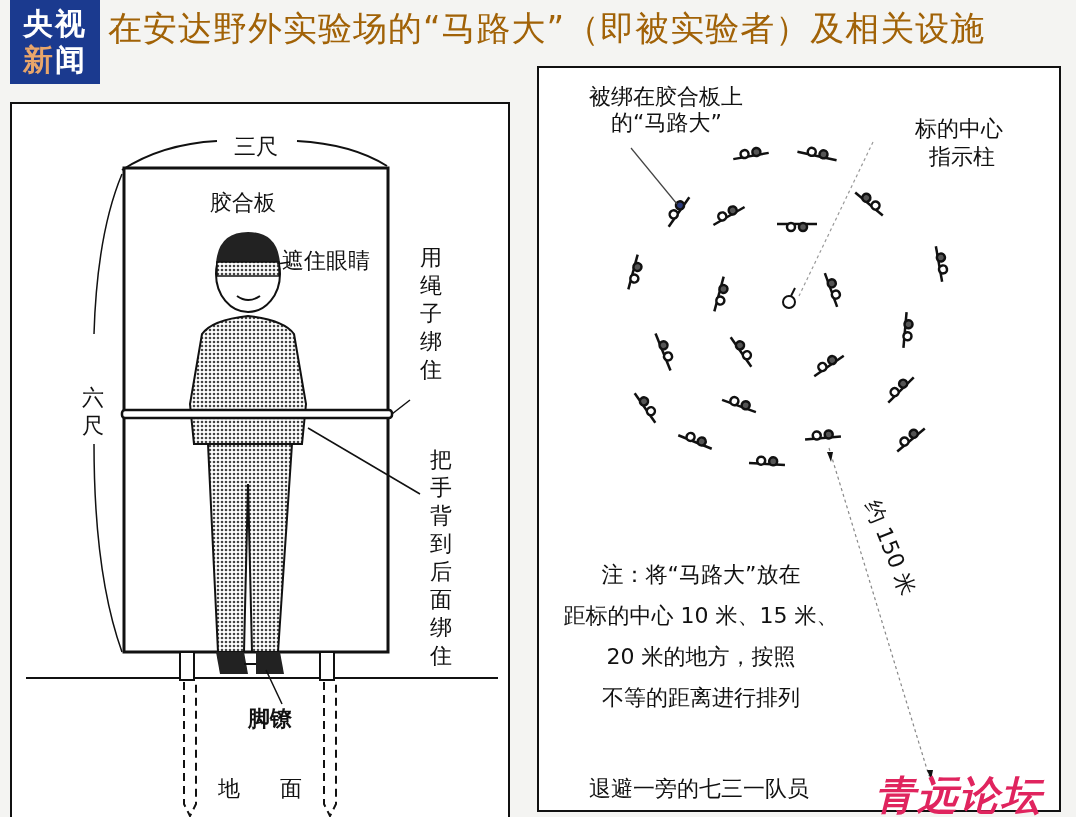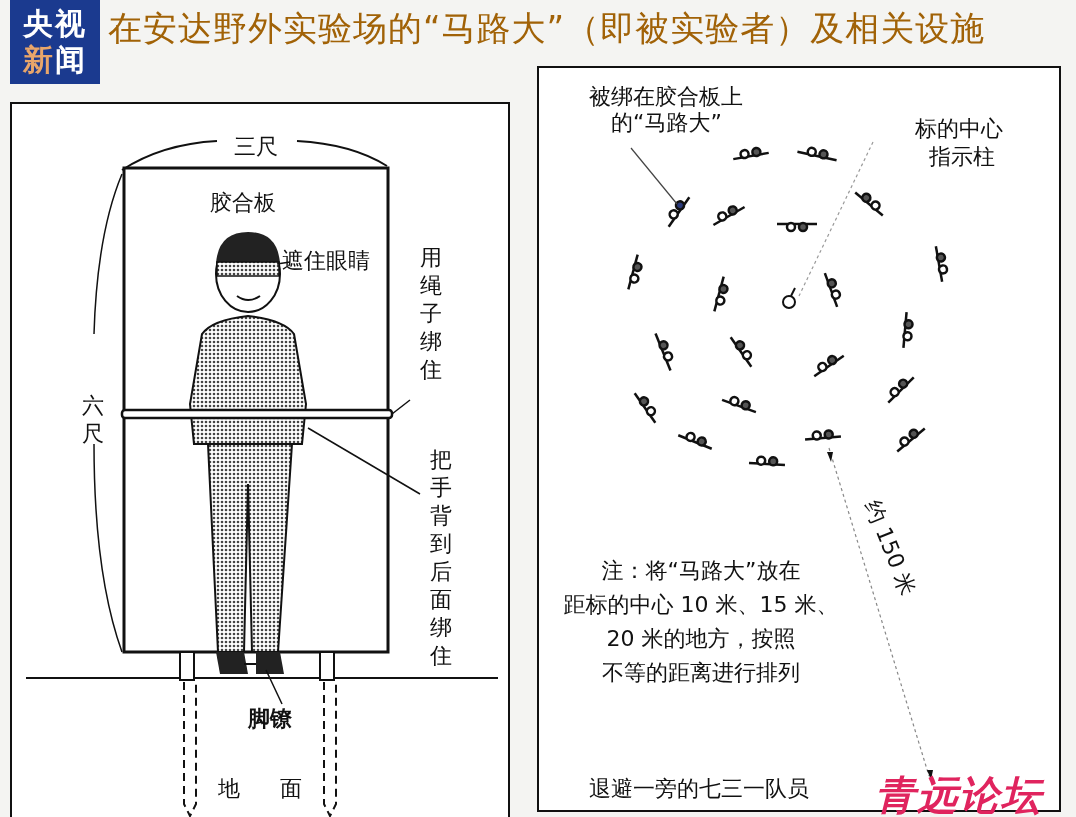--- a/index.html
+++ b/index.html
@@ -21,21 +21,21 @@
   .title {
     position:absolute; left:108px; top:6px; font-size:34px; white-space:nowrap;
     letter-spacing:1px; color:#a16207;
   }
   .panel { position:absolute; border:2px solid #111; background:#fff; }
   .panel-left { left:10px; top:66px; width:496px; height:742px;margin-top:36px; }
   .panel-right { left:537px; top:66px; width:520px; height:742px; }
   svg { position:absolute; left:0; top:0; }
   .lbl { position:absolute; font-size:22px; white-space:nowrap; color:#111; }
   .vlbl { position:absolute; font-size:22px; width:26px; line-height:28px; text-align:center; color:#111; word-break:break-all; }
-  .note { position:absolute; font-size:22px; line-height:34px; text-align:center; white-space:pre; color:#111; }
+  .note { position:absolute; font-size:22px; line-height:41px; text-align:center; white-space:pre; color:#111; }
   .rot { position:absolute; font-size:22px; transform:rotate(68deg); transform-origin:left top; white-space:nowrap; color:#111; }
   .watermark {
     position:absolute; left:875px; top:768px; font-size:40px; font-weight:bold; font-style:italic;
     color:#e0245e; letter-spacing:2px; white-space:nowrap;
   }
 </style>
 </head>
 <body>
 
 <div class="logo">
@@ -86,21 +86,21 @@
 
     <line x1="265" y1="160" x2="278" y2="158" stroke="#111" stroke-width="1.5"></line>
     <line x1="380" y1="310" x2="398" y2="296" stroke="#111" stroke-width="1.5"></line>
     <line x1="296" y1="324" x2="408" y2="390" stroke="#111" stroke-width="1.5"></line>
     <line x1="254" y1="566" x2="270" y2="600" stroke="#111" stroke-width="1.5"></line>
   </svg>
 
   <div class="lbl" style="left:222px;top:28px;">三尺</div>
   <div class="lbl" style="left:198px;top:84px;">胶合板</div>
   <div class="lbl" style="left:270px;top:142px;text-align:right;">遮住眼睛</div>
-  <div class="vlbl" style="left:68px;top:288px;">六尺</div>
+  <div class="vlbl" style="left:68px;top:280px;">六尺</div>
   <div class="vlbl" style="left:406px;top:140px;">用绳子绑住</div>
   <div class="vlbl" style="left:416px;top:342px;">把手背到后面绑住</div>
   <div class="lbl" style="left:236px;top:600px;font-weight:bold;">脚镣</div>
   <div class="lbl" style="left:206px;top:670px;">地</div>
   <div class="lbl" style="left:268px;top:670px;">面</div>
 </div>
 
 <div class="panel panel-right">
   <svg width="520" height="742">
     <g fill="none" stroke="#111" stroke-width="2.5">

